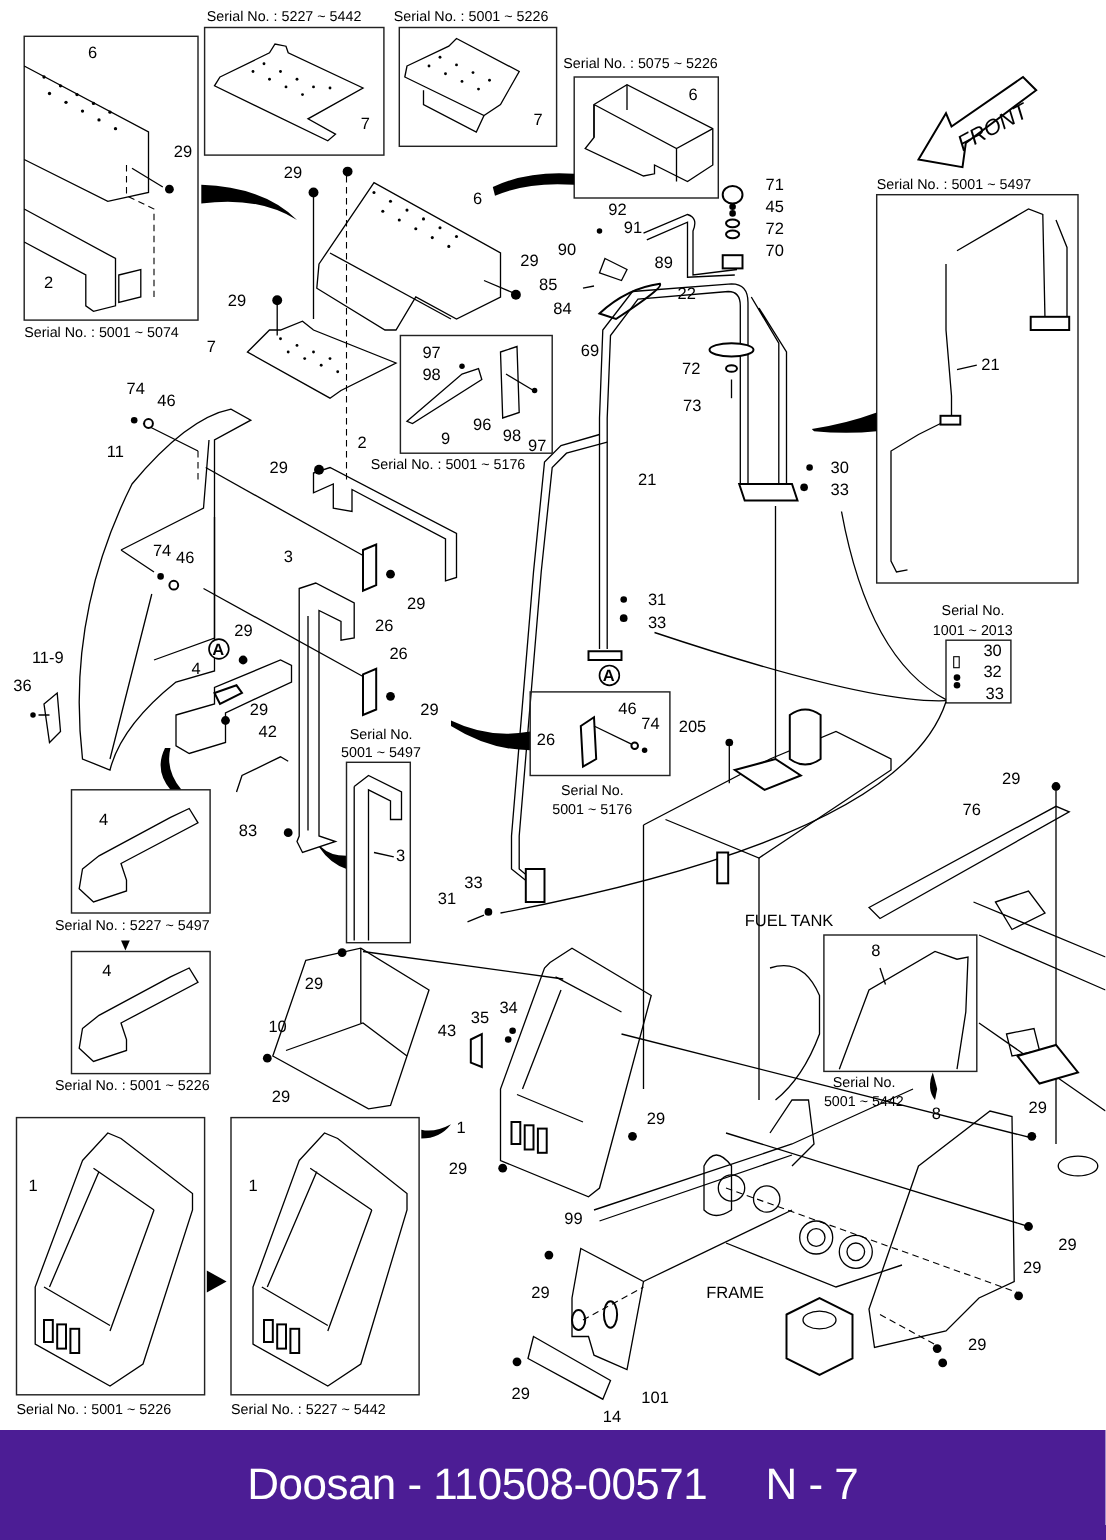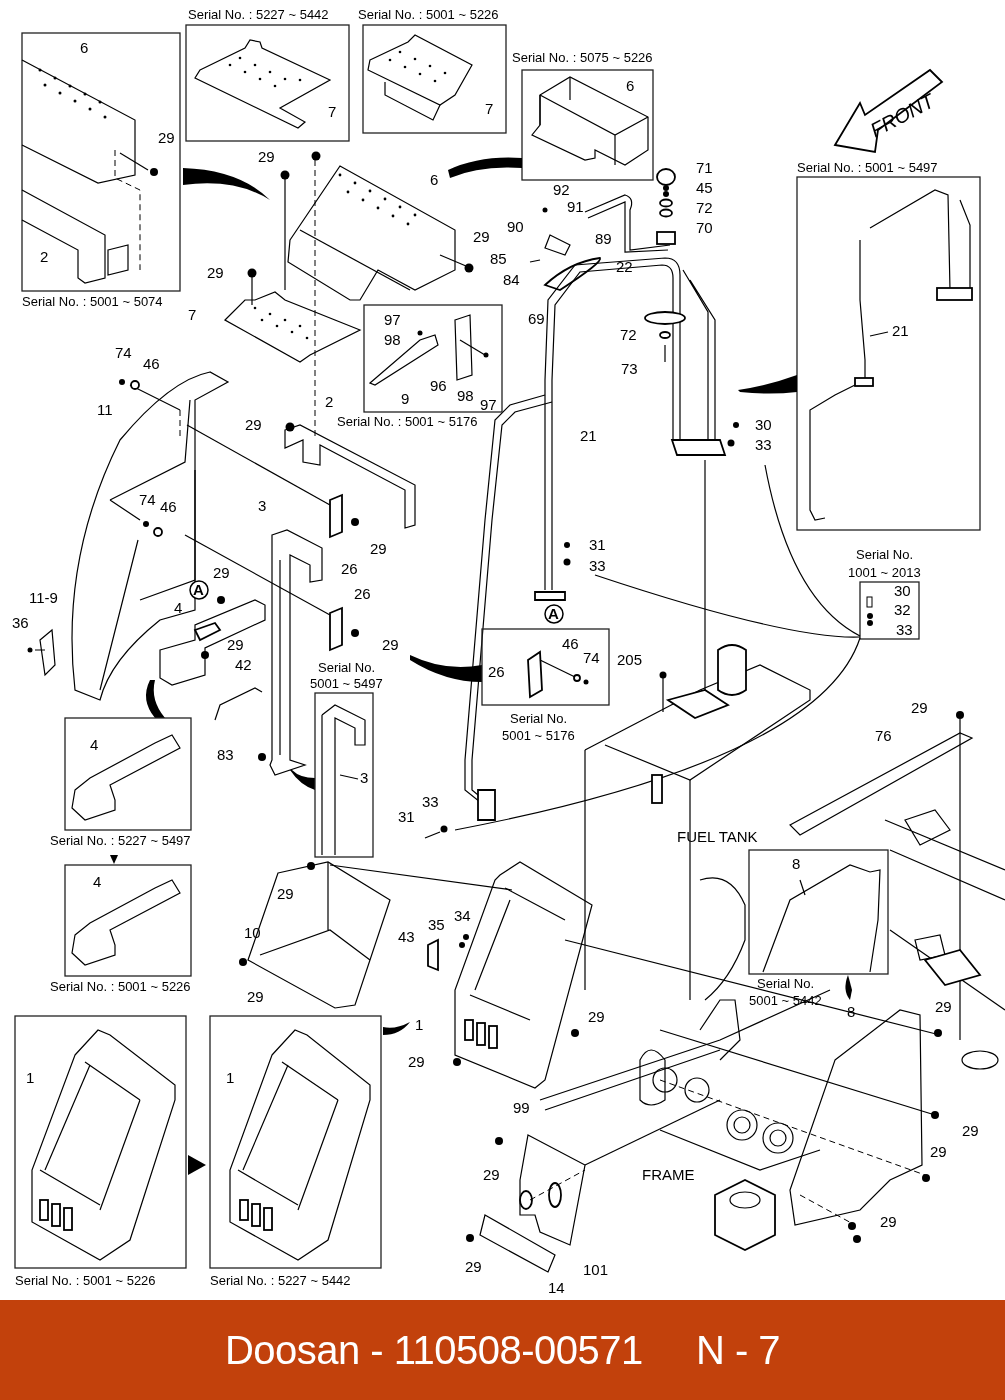--- a/index.html
+++ b/index.html
@@ -6,21 +6,21 @@
   body { width:1005px; height:1400px; position:relative; overflow:hidden; font-family:"Liberation Sans", sans-serif; }
   #canvas { position:absolute; left:0; top:0; width:1005px; height:1300px; }
   svg text { font-family:"Liberation Sans", sans-serif; fill:#000; }
   .lbl { font-size:15px; }
   .ser { font-size:13px; }
   .ln { stroke:#000; stroke-width:1.2; fill:none; }
   .th { stroke:#000; stroke-width:1.8; fill:#fff; }
   .dash { stroke:#000; stroke-width:1; fill:none; stroke-dasharray:6 4; }
   .box { stroke:#222; stroke-width:1.3; fill:none; }
   .blk { fill:#000; }
-  #footer { position:absolute; left:0; top:1300px; width:1005px; height:100px; background:#c2410c; display:flex; align-items:center; justify-content:center; }
+  #footer { position:absolute; left:0; top:1300px; width:1005px; height:100px; background:#4c1d95; display:flex; align-items:center; justify-content:center; }
   #footer-text { color:#ffffff; font-size:40px; font-family:"Liberation Sans", sans-serif; letter-spacing:-0.5px; white-space:pre; }
 </style>
 </head>
 <body>
 
 <div id="canvas">
 <svg width="1005" height="1300" viewBox="0 0 1005 1300" xmlns="http://www.w3.org/2000/svg">
 
   <g>
     <rect class="box" x="22" y="33" width="158" height="258"></rect>

